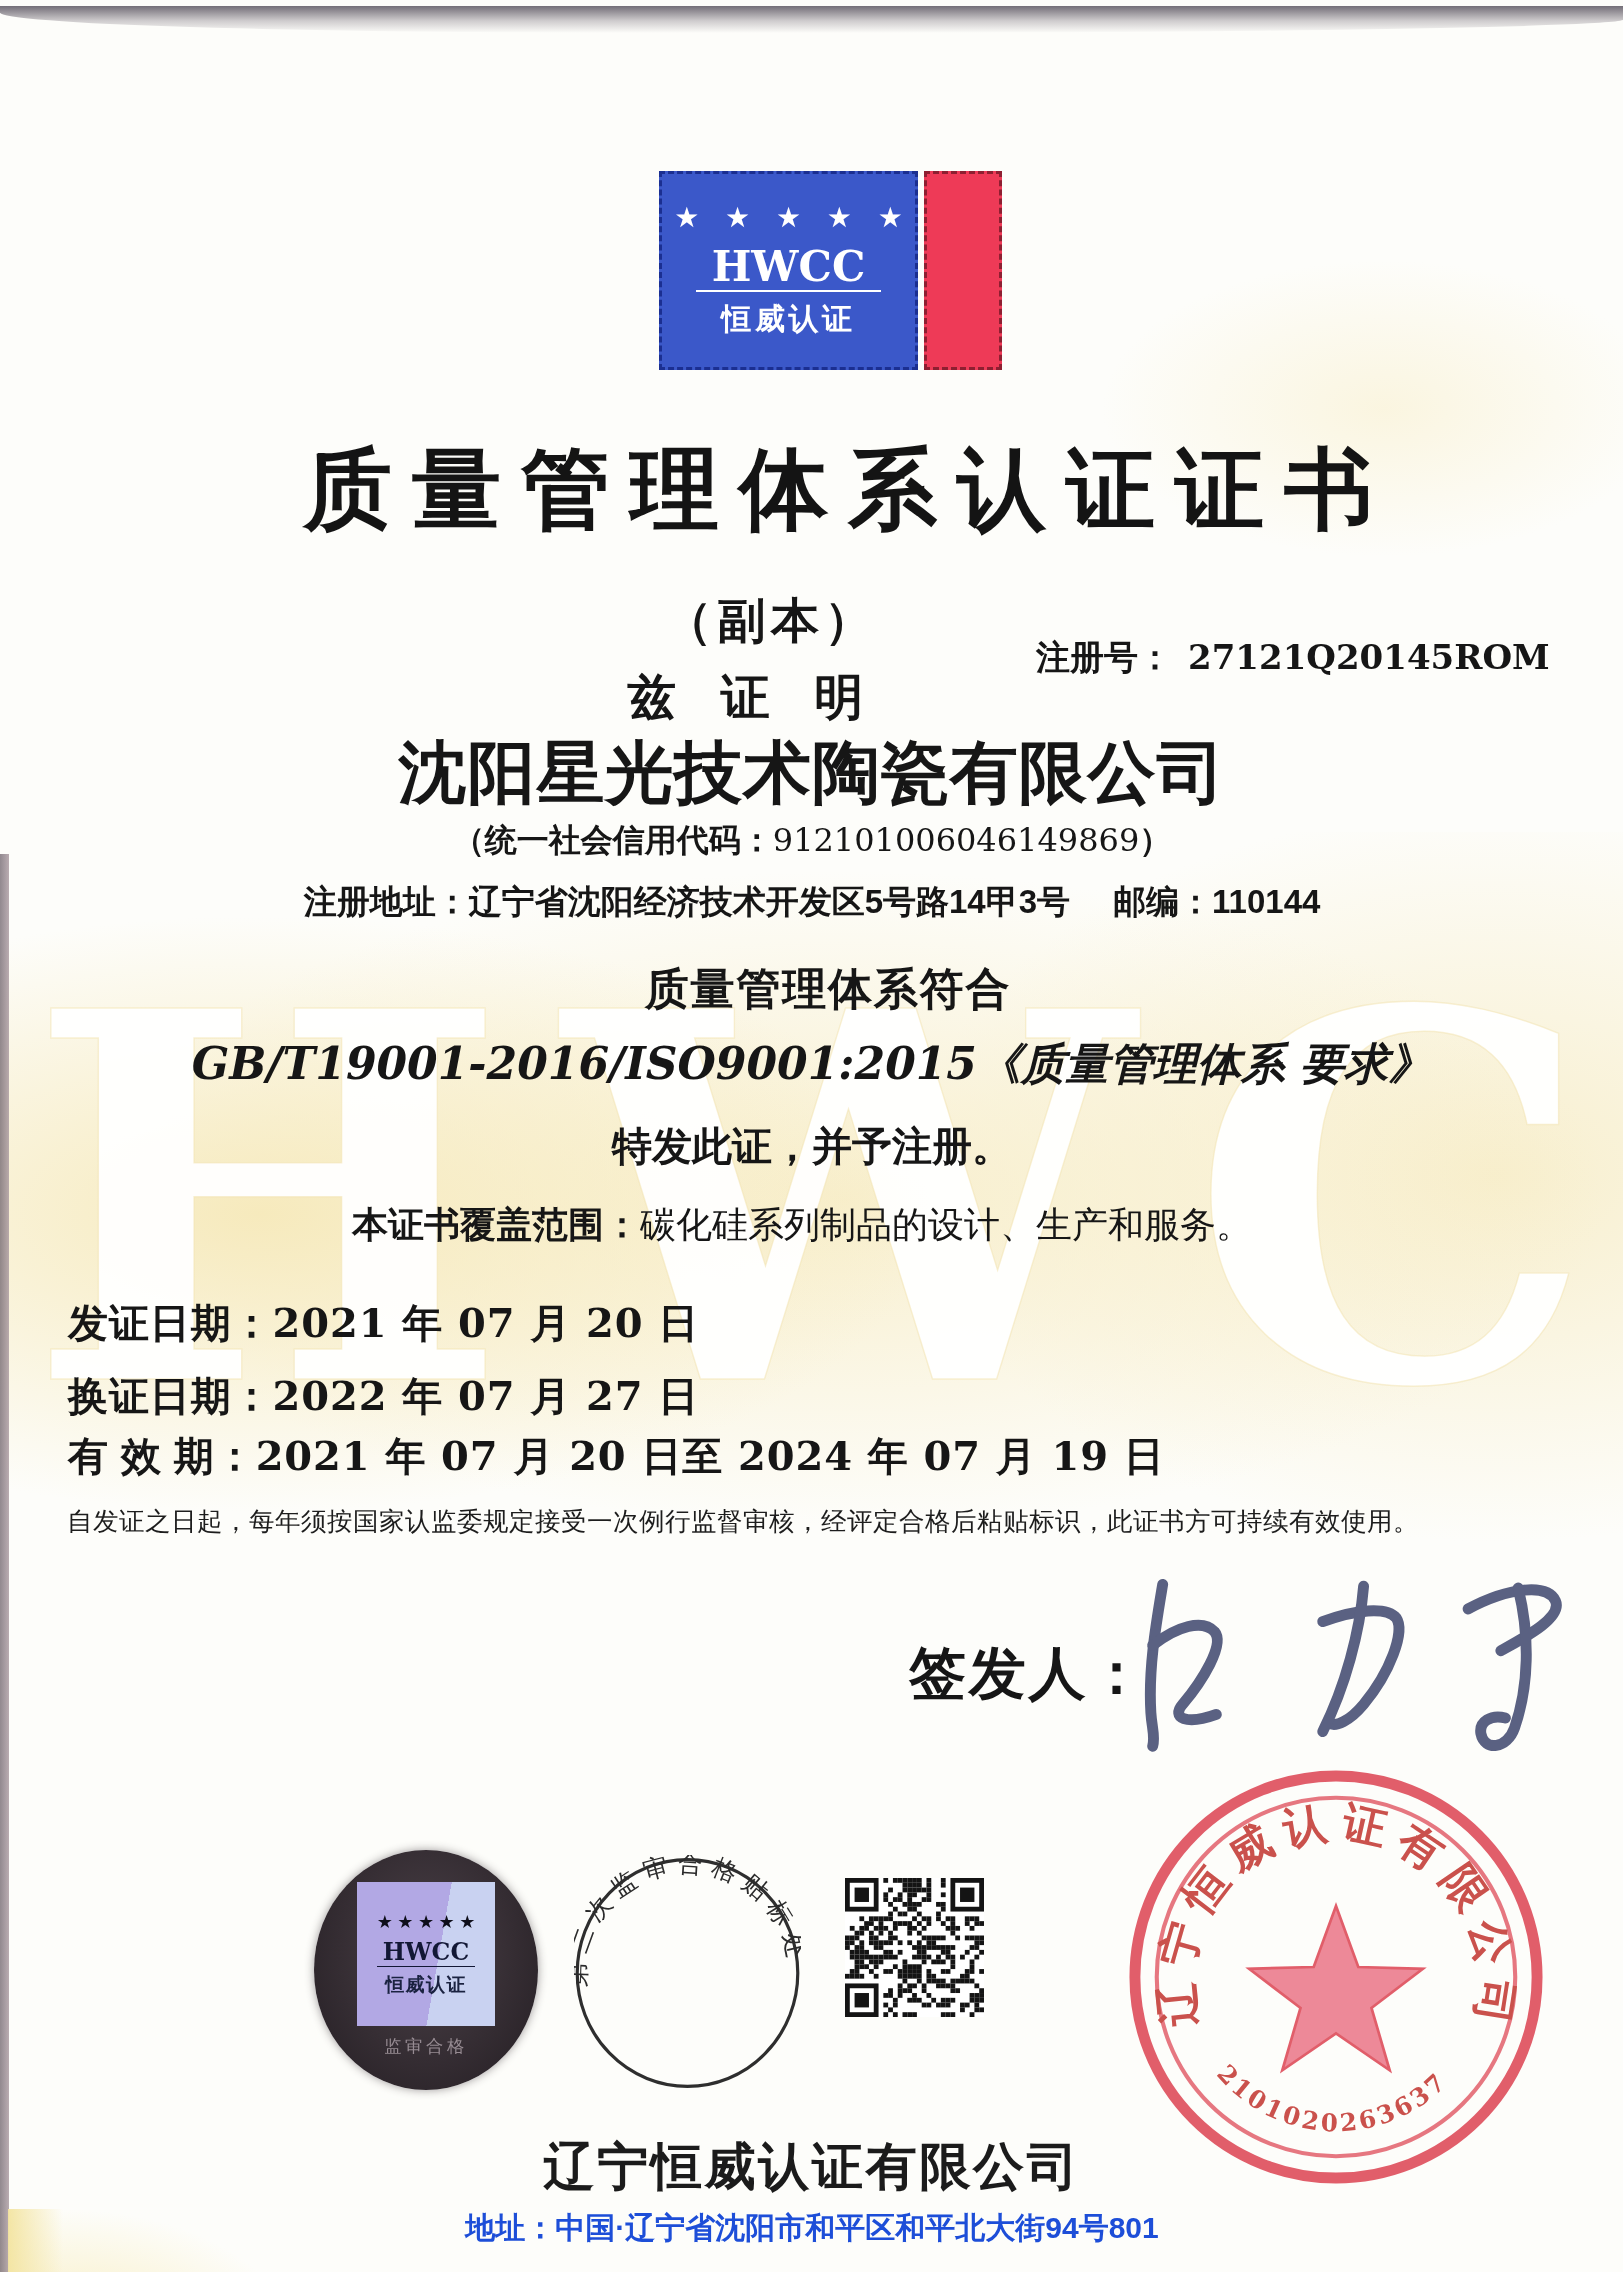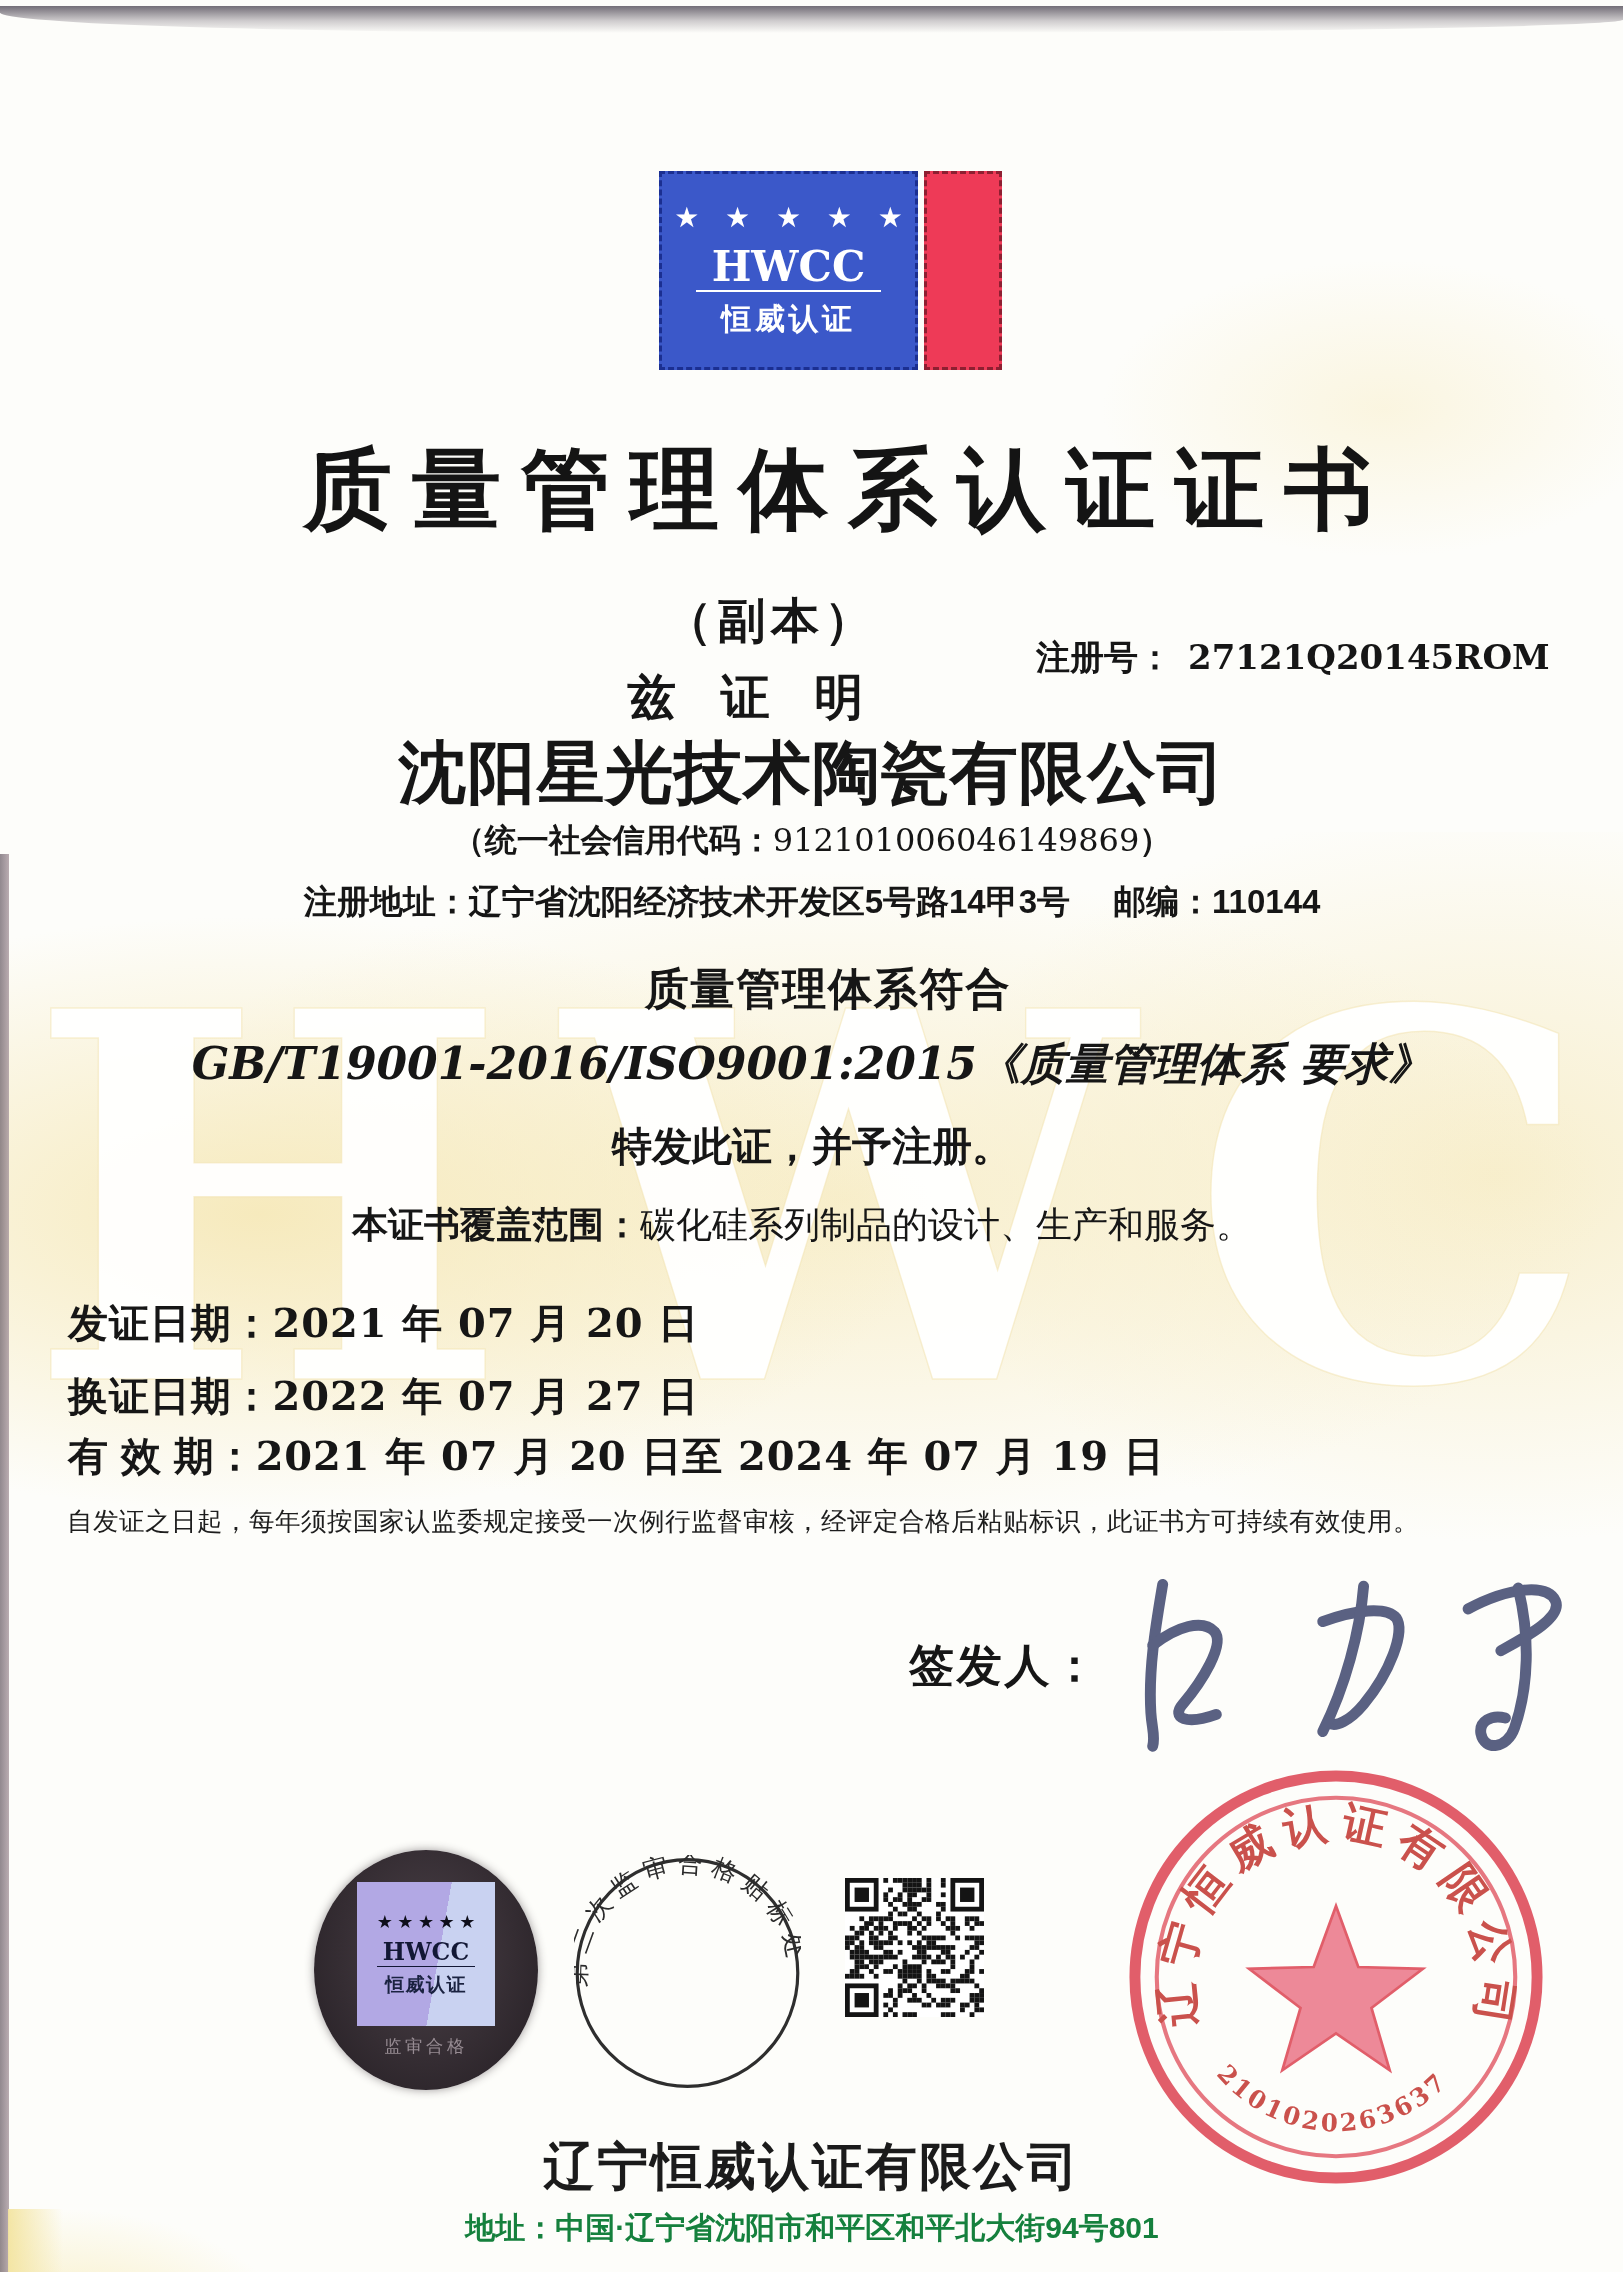--- a/index.html
+++ b/index.html
@@ -58,21 +58,21 @@
   #conform{top:960px;font-size:44px;font-weight:800;letter-spacing:1.8px;padding-left:16px;}
   #standard{top:1035px;font-size:44px;font-weight:700;font-family:"DejaVu Serif",serif;font-style:italic;}
   #grant{top:1119px;font-size:40px;font-weight:800;}
   #scope{left:352px;top:1201px;font-size:36px;}
   #scope .lbl{font-weight:800;}
   .date-row{left:68px;font-size:40px;font-weight:700;letter-spacing:0.9px;}
   .date-row .v{font-family:"DejaVu Serif",serif;font-weight:700;}
   #date-0{top:1296px;} #date-1{top:1369px;} #date-2{top:1429px;}
   #note{left:67px;top:1504px;width:1500px;font-size:25.5px;color:#1d1d1d;letter-spacing:0.5px;}
   
-  #sign-label{left:909px;top:1636px;font-size:45px;font-weight:600;letter-spacing:2.7px;}
+  #sign-label{left:909px;top:1636px;font-size:57px;font-weight:600;letter-spacing:2.7px;}
   #signature-svg{left:1109px;top:1568px;}
   
   #sticker-oval{left:314px;top:1850px;width:224px;height:240px;border-radius:50%;
     background:radial-gradient(ellipse at 50% 42%, #4b4148 0%, #352d33 55%, #231d22 100%);
     box-shadow:0 0 10px rgba(40,32,38,.45);
     display:flex;flex-direction:column;align-items:center;justify-content:center;}
   #sticker-square{width:138px;height:144px;box-sizing:border-box;
     background:linear-gradient(100deg,#b2a8e4 58%, #c9d2f1 58%);
     display:flex;flex-direction:column;align-items:center;justify-content:center;}
   #sticker-stars{font-size:18px;letter-spacing:4.5px;color:#0e0e1a;text-indent:4.5px;}
@@ -80,21 +80,21 @@
     border-bottom:1.8px solid #121735;padding:0 5.5px 1.4px 5.5px;line-height:1;}
   #sticker-name{margin-top:5.5px;font-size:19px;font-weight:800;color:#1a2240;letter-spacing:1.4px;}
   #sticker-caption{margin-top:7.3px;font-size:17.3px;color:#978c93;letter-spacing:3.6px;}
   
   #white-oval-svg{left:574px;top:1855px;}
   #qr{left:845px;top:1878px;width:139px;height:139px;background:#fff;}
   
   #seal-svg{left:1124px;top:1765px;opacity:.93;}
   
   #issuer-name{top:2133px;font-size:51px;font-weight:600;letter-spacing:2.7px;color:#1b1b1b;}
-  #issuer-address{top:2208px;font-size:30px;font-weight:700;color:#15803d;}
+  #issuer-address{top:2208px;font-size:30px;font-weight:700;color:#1d4ed8;}
 </style>
 </head>
 <body>
 
 <div id="page">
 
   <div class="abs wash" id="wash-band"></div>
   <div class="abs wash" id="wash-topright"></div>
   <div class="abs wash" id="wash-bottomleft"></div>
   <div class="abs" id="watermark">HWCC</div>

